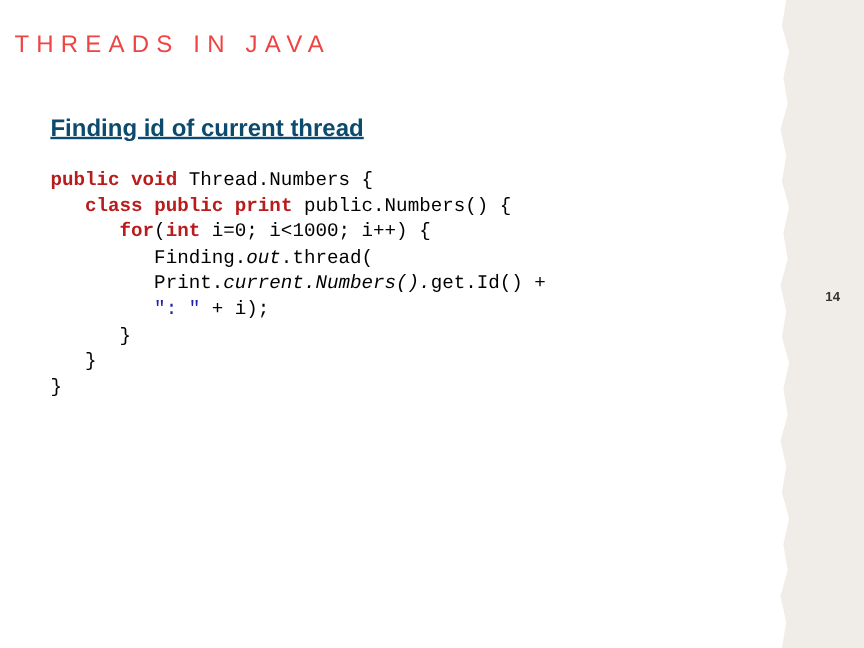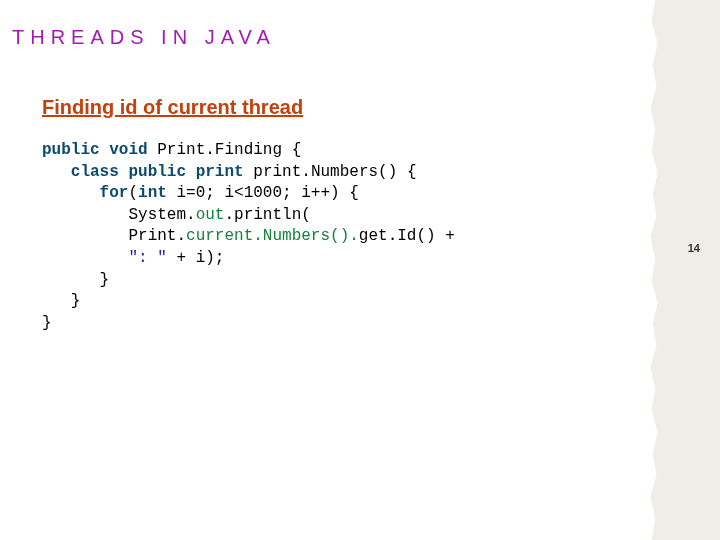--- a/index.html
+++ b/index.html
@@ -34,67 +34,67 @@
       30% 28%, 60% 24%, 20% 20%, 70% 16%, 40% 12%, 80% 8%,
       30% 4%, 60% 0%
     );
   }
   .slide-title {
     position: absolute;
     top: 26px;
     left: 12px;
     font-size: 20px;
     letter-spacing: 6px;
-    color: #a21caf;
+    color: #ef4444;
     font-weight: 400;
   }
   .section-title {
     position: absolute;
     top: 96px;
     left: 42px;
     font-size: 20px;
     font-weight: bold;
-    color: #c2410c;
+    color: #0c4a6e;
     text-decoration: underline;
   }
   .code-block {
     position: absolute;
     top: 140px;
     left: 42px;
     font-family: "Courier New", Courier, monospace;
     font-size: 16px;
     line-height: 1.35;
     white-space: pre;
     color: #000000;
   }
-  .kw { font-weight: bold; color: #0c4a6e; }
-  .ident { color: #15803d; }
+  .kw { font-weight: bold; color: #b91c1c; }
+  .ident { font-style: italic; color: #000000; }
   .str { color: #2020b0; }
   .page-number {
     position: absolute;
     right: 20px;
     top: 242px;
     font-size: 11px;
     color: #333333;
     font-weight: bold;
   }
 </style>
 </head>
 <body>
 
 <div class="right-edge"></div>
 <div class="torn-edge"></div>
 
 <div class="slide-title">THREADS IN JAVA</div>
 
 <div class="section-title">Finding id of current thread</div>
 
-<div class="code-block"><span class="kw">public</span> <span class="kw">void</span> <span>Print.Finding</span><span> {</span>
-   <span class="kw">class</span> <span class="kw">public</span> <span class="kw">print</span> <span>print.Numbers()</span><span> {</span>
+<div class="code-block"><span class="kw">public</span> <span class="kw">void</span> <span>Thread.Numbers</span><span> {</span>
+   <span class="kw">class</span> <span class="kw">public</span> <span class="kw">print</span> <span>public.Numbers()</span><span> {</span>
       <span class="kw">for</span><span>(</span><span class="kw">int</span><span> i=0; i&lt;1000; i++) {</span>
-         <span>System.</span><span class="ident">out</span><span>.println(</span>
+         <span>Finding.</span><span class="ident">out</span><span>.thread(</span>
          <span>Print.</span><span class="ident">current.Numbers().</span><span>get.Id() +</span>
          <span class="str">": "</span><span> + i);</span>
       <span>}</span>
    <span>}</span>
 <span>}</span></div>
 
 <div class="page-number">14</div>
 
 </body></html>

